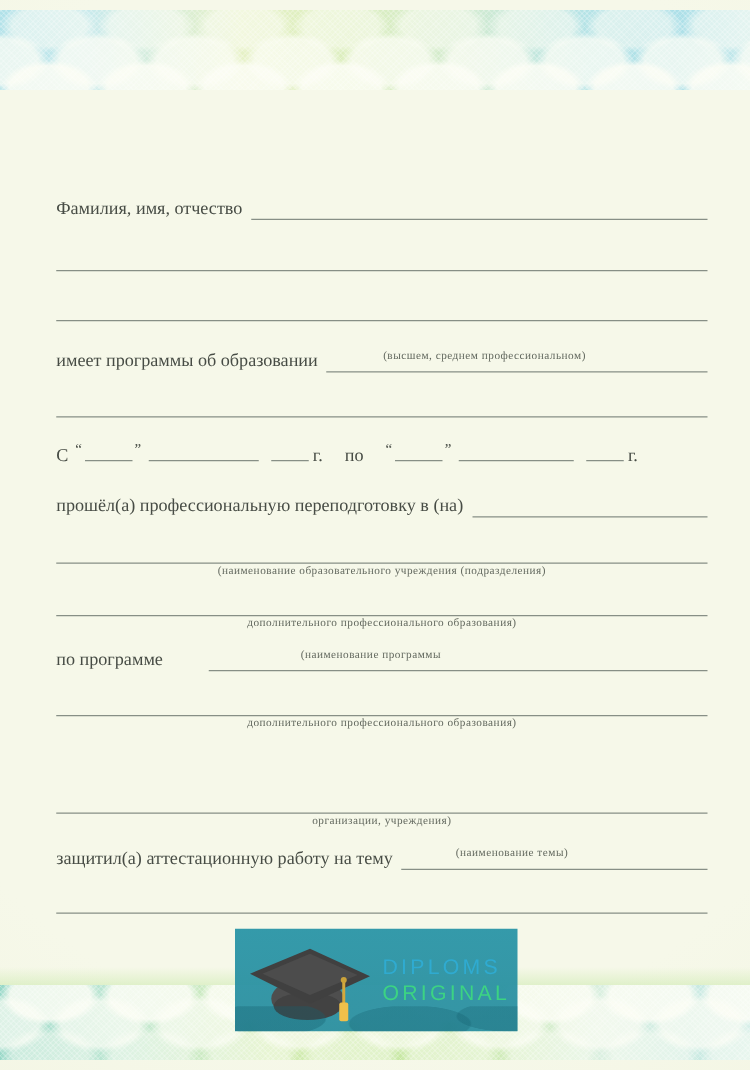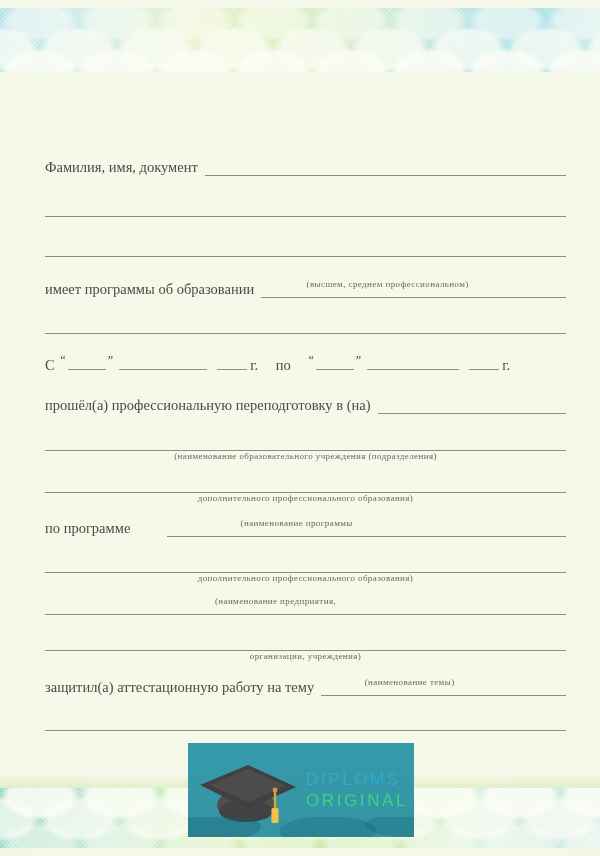--- a/index.html
+++ b/index.html
@@ -64,21 +64,21 @@
   .cap.sh70 { transform:translateX(-70px); }
   .gap30 { margin-left:30px; }
   
   .daterow { font-size:14.5px; color:#474c45; display:block; }
   .dq { position:relative; top:-6px; font-size:12px; margin:0 2px; }
   .dl { display:inline-block; border-bottom:1px solid #878f86; height:13px; }
   .dl.w38 { width:38px; } .dl.w88 { width:88px; } .dl.w92 { width:92px; } .dl.w30 { width:30px; margin-left:10px; }
   .dsep { margin:0 12px 0 14px; }
   
   .banner {
-    position:absolute; left:188px; top:743px; width:226px; height:94px;
+    position:absolute; left:188px; top:743px; width:226px; height:82px;
     background:linear-gradient(180deg, rgba(46,151,168,.97) 0%, rgba(41,142,159,.94) 100%);
     display:flex; align-items:center; z-index:5; overflow:hidden;
   }
   .banner::after {
     content:""; position:absolute; left:-10px; right:-10px; bottom:-26px; height:46px;
     background:
       radial-gradient(ellipse 70px 22px at 40px 10px,  rgba(20,95,110,.35) 60%, rgba(20,95,110,0) 62%),
       radial-gradient(ellipse 80px 24px at 150px 14px, rgba(20,95,110,.30) 60%, rgba(20,95,110,0) 62%),
       radial-gradient(ellipse 70px 20px at 230px 8px,  rgba(20,95,110,.30) 60%, rgba(20,95,110,0) 62%);
   }
@@ -92,21 +92,21 @@
 </style>
 </head>
 <body>
 
 <div class="paper">
 
   <div class="band band-top"></div>
 
 
   <div class="row" style="top:156px;">
-    <span class="lbl">Фамилия, имя, документ</span>
+    <span class="lbl">Фамилия, имя, отчество</span>
     <span class="fill"></span>
   </div>
   <div class="rule" style="top:216px;"></div>
   <div class="rule" style="top:256px;"></div>
 
   <div class="row" style="top:278px;">
     <span class="lbl">имеет программы об образовании</span>
     <span class="fill">
       <span class="cap sh26">(высшем, среднем профессиональном)</span>
     </span>
@@ -142,23 +142,20 @@
     <span class="lbl">по программе</span>
     <span class="fill gap30">
       <span class="cap sh70">(наименование программы</span>
     </span>
   </div>
   <div class="rule" style="top:572px;">
     <span class="cap">дополнительного профессионального образования)</span>
   </div>
 
   <div class="row" style="top:595px;">
-    <span class="fill">
-      <span class="cap sh30">(наименование предприятия,</span>
-    </span>
   </div>
   <div class="rule" style="top:650px;">
     <span class="cap">организации, учреждения)</span>
   </div>
 
   <div class="row" style="top:676px;">
     <span class="lbl">защитил(а) аттестационную работу на тему</span>
     <span class="fill">
       <span class="cap sh34">(наименование темы)</span>
     </span>

